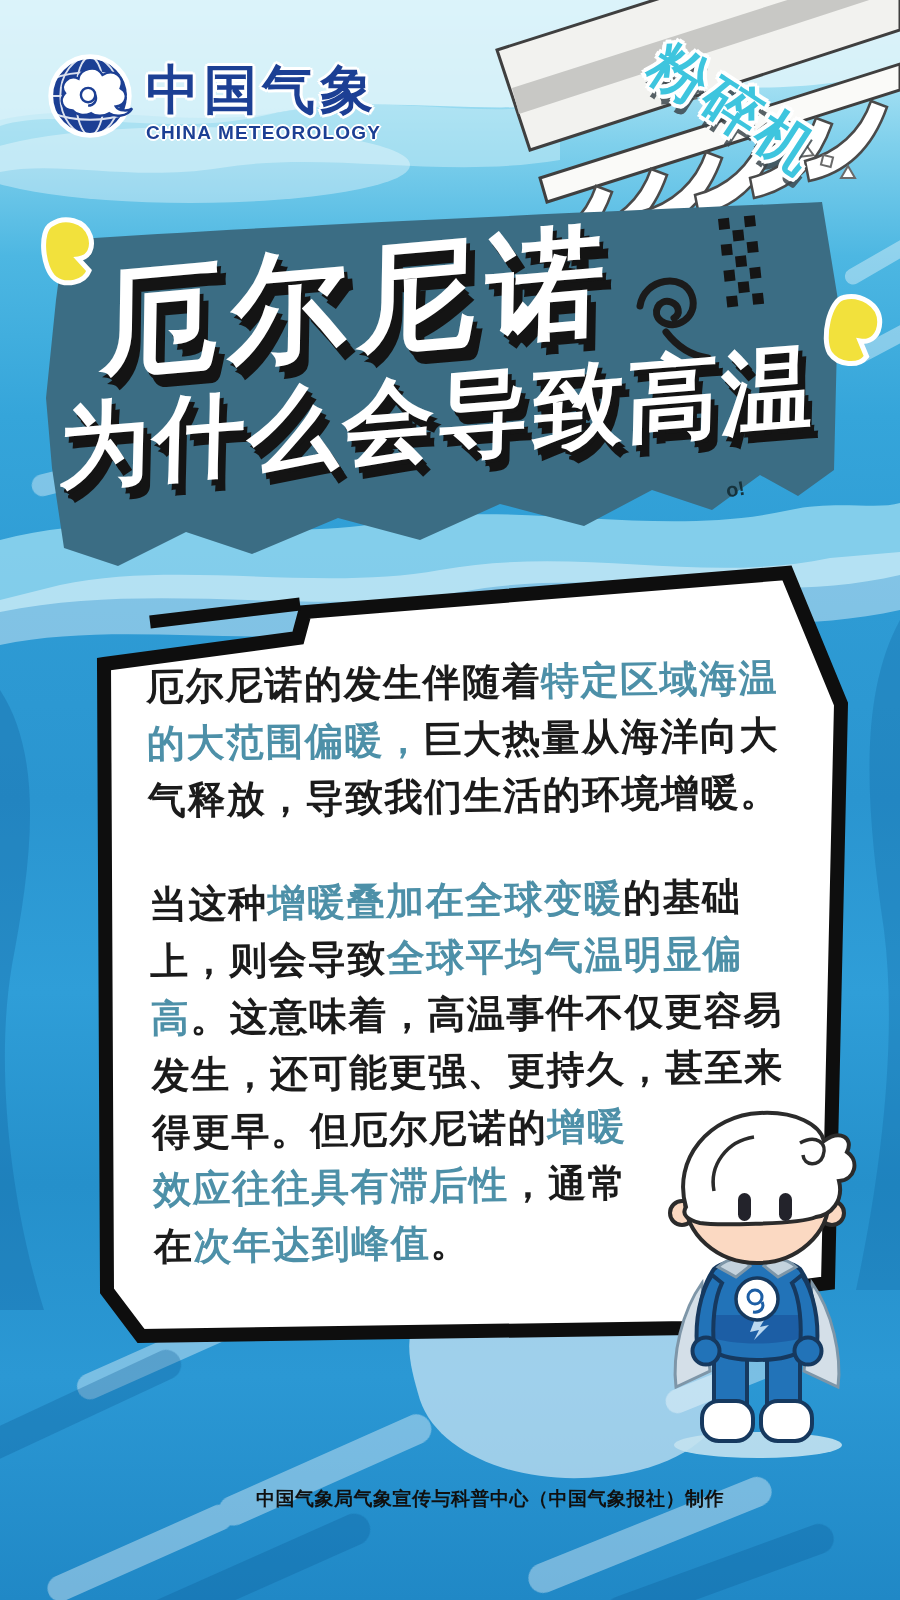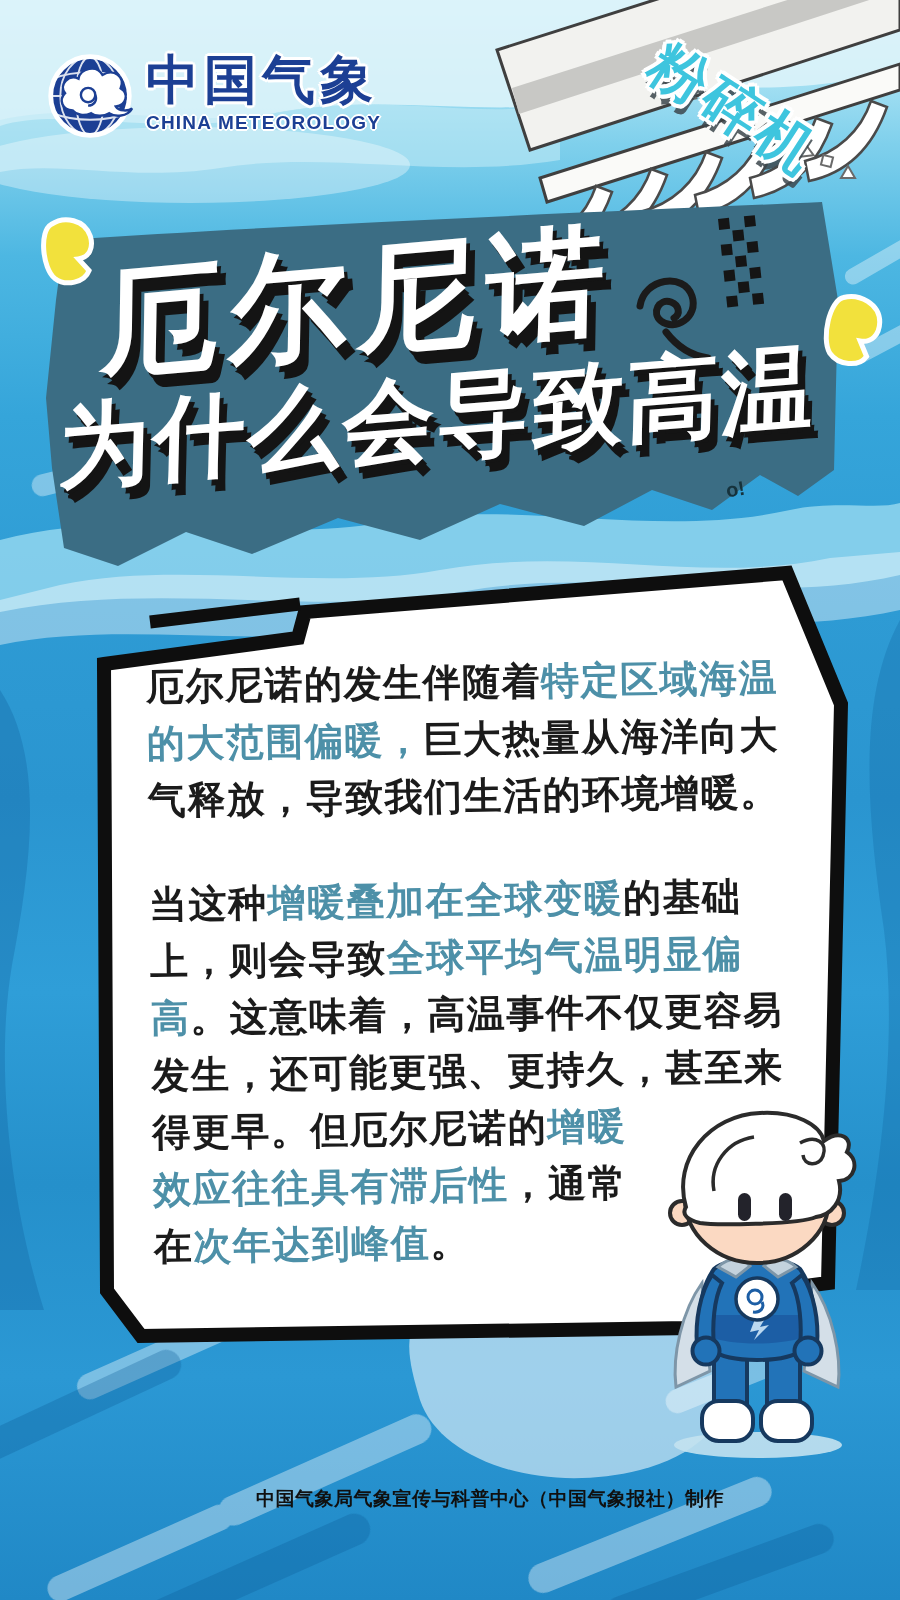--- a/index.html
+++ b/index.html
@@ -8,21 +8,21 @@
   .abs{position:absolute;}
 
   
   .water-base{left:0;top:0;width:900px;height:1600px;
     background:linear-gradient(180deg,#d9f3fa 0%,#aee4f4 4%,#7fd0ec 9%,#4db7e2 16%,
       #35a5da 26%,#2e9bd4 38%,#2a95d0 50%,#2f9ed8 62%,#2590cb 74%,#2b98d4 86%,#2088c6 100%);}
   svg{display:block;}
 
   
   .logo-wrap{left:44px;top:50px;display:flex;align-items:flex-start;gap:10px;}
-  .logo-texts{display:flex;flex-direction:column;margin-top:2px;}
+  .logo-texts{display:flex;flex-direction:column;margin-top:12px;}
   .logo-zh{font-size:53px;font-weight:bold;color:#1c3f94;letter-spacing:5px;line-height:1.05;
     text-shadow:-3px 0 0 #fff,3px 0 0 #fff,0 -3px 0 #fff,0 3px 0 #fff,
       -2px -2px 0 #fff,2px 2px 0 #fff,-2px 2px 0 #fff,2px -2px 0 #fff;}
   .logo-en{font-size:19px;font-weight:bold;color:#1c3f94;letter-spacing:1.2px;margin-top:4px;
     text-shadow:-2px 0 0 #fff,2px 0 0 #fff,0 -2px 0 #fff,0 2px 0 #fff,
       -1px -1px 0 #fff,1px 1px 0 #fff,-1px 1px 0 #fff,1px -1px 0 #fff;}
 
   
   .badge-label{left:676px;top:26px;font-size:57px;font-weight:bold;color:#3ec5de;
     letter-spacing:6px;transform:rotate(33deg);transform-origin:left top;white-space:nowrap;

